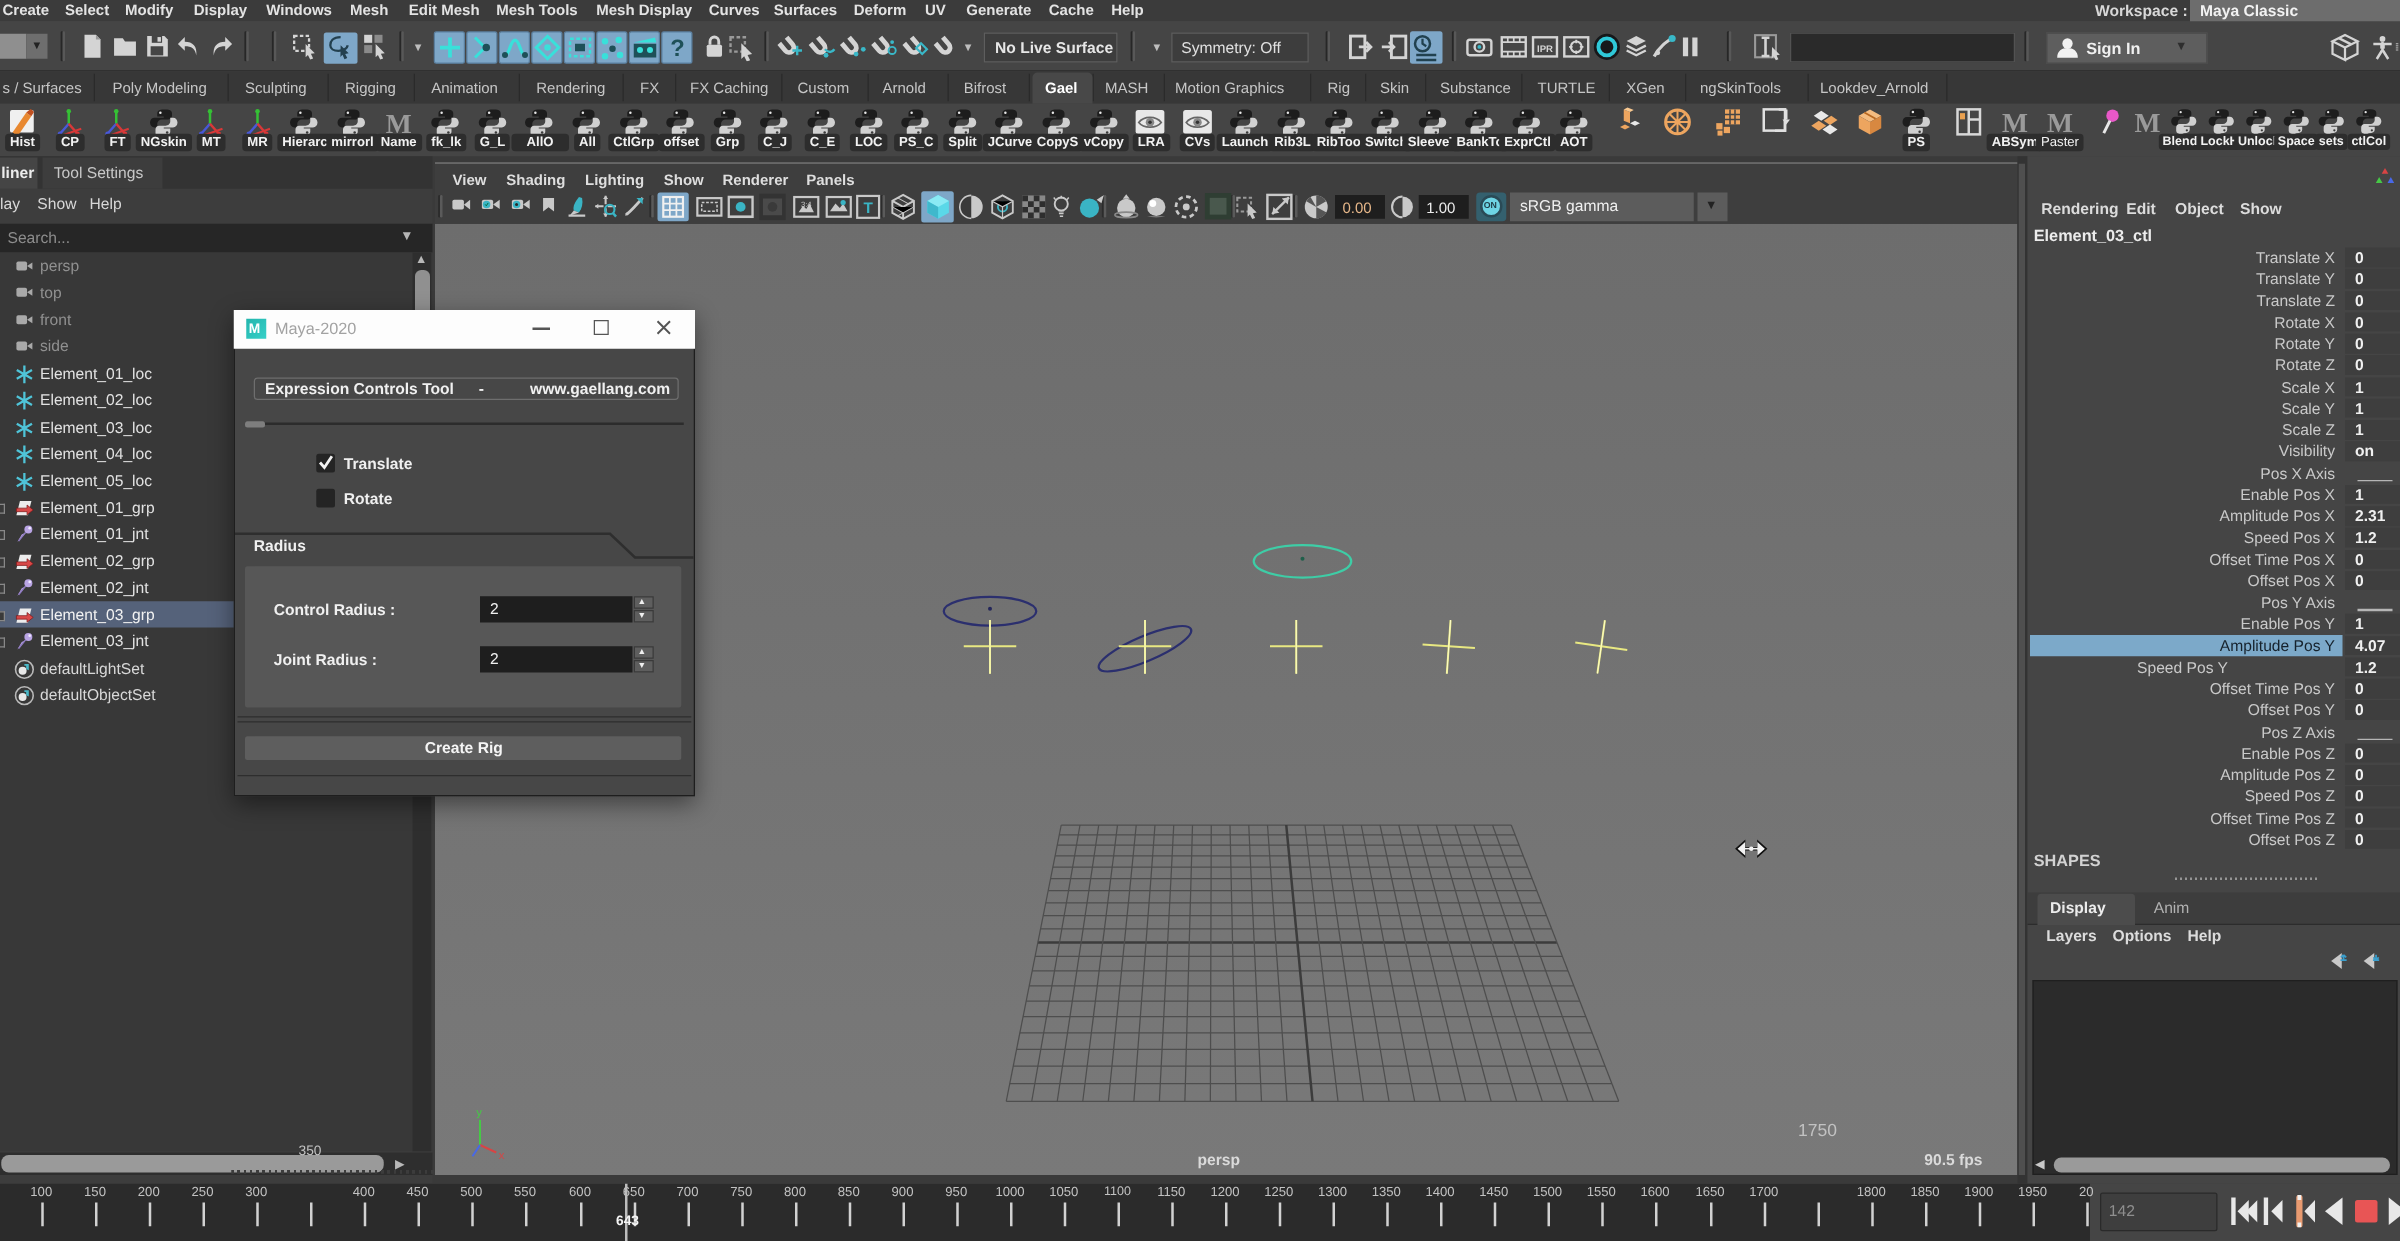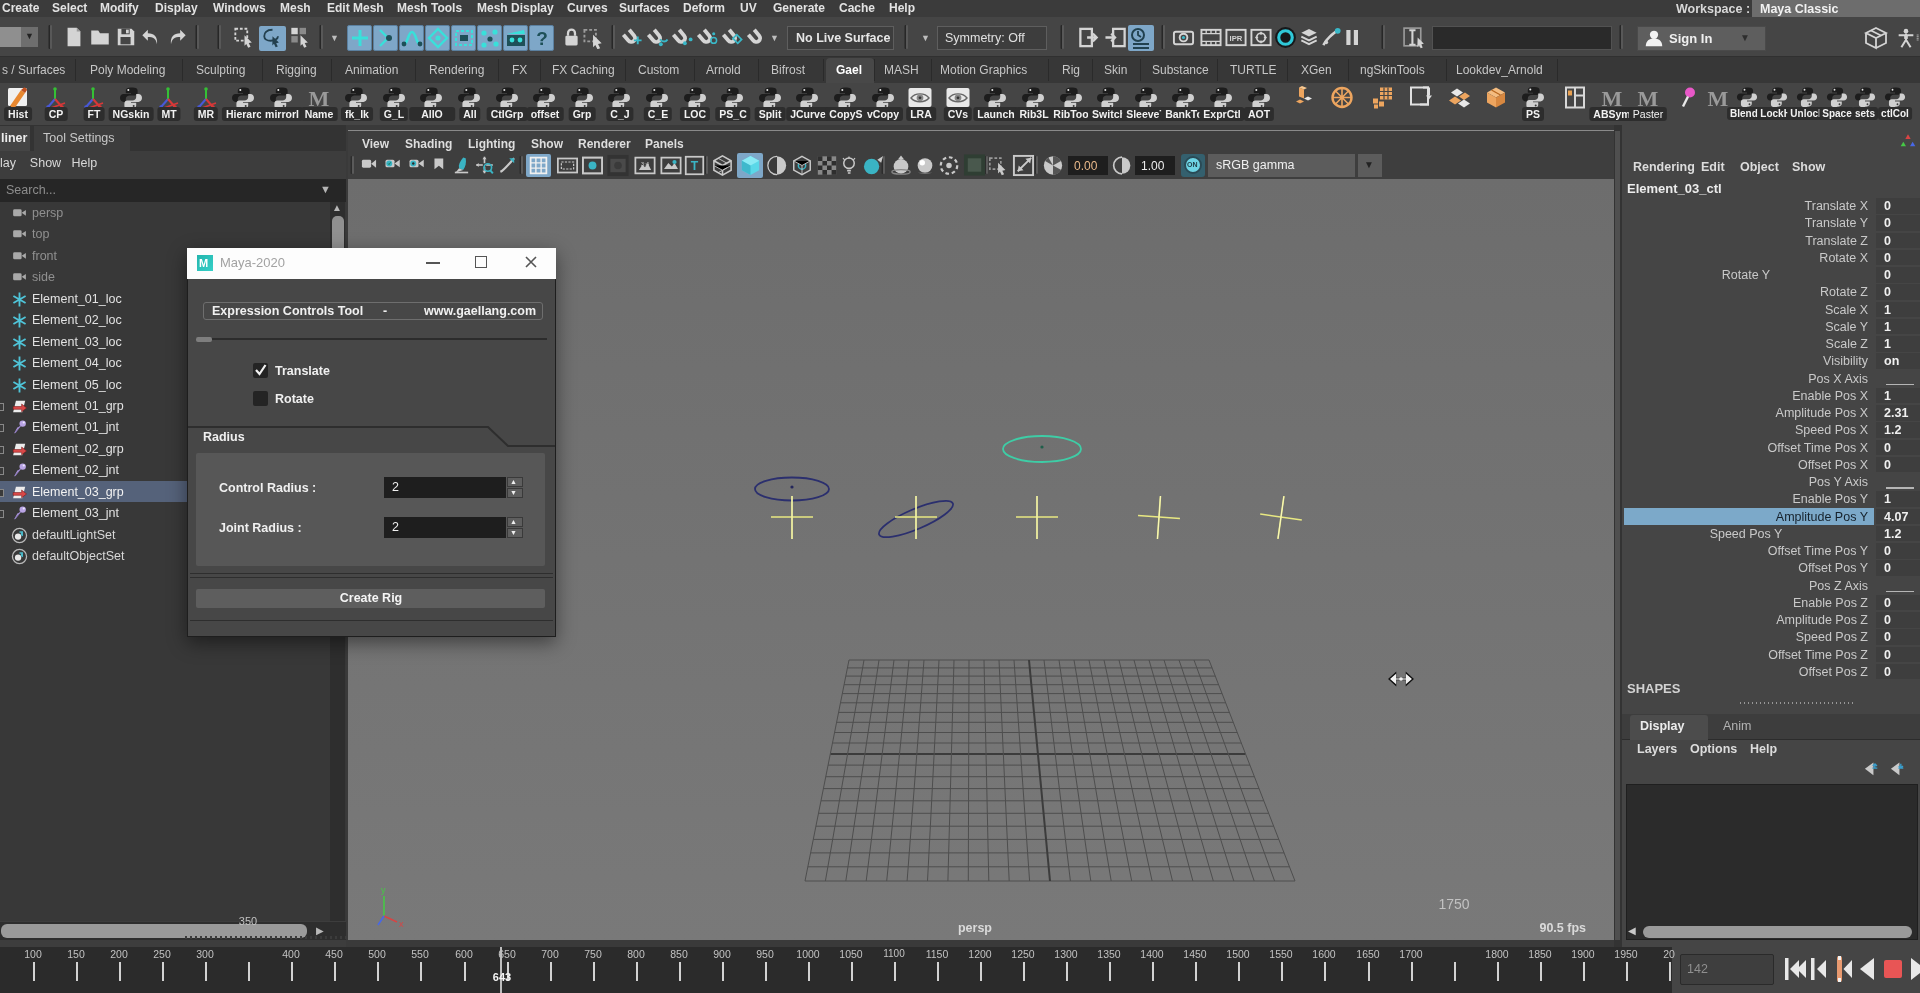--- a/index.html
+++ b/index.html
@@ -1042,21 +1042,21 @@
 <div class="txt" style="left:1884px;top:199.0px;font-size:12.5px;font-weight:700;color:#f0f0f0">0</div>
 <div class="txt" style="left:1624px;top:216.2px;width:244px;text-align:right;font-size:12.5px;color:#c9c9c9">Translate Y</div>
 <div class="abs" style="left:1876px;top:215.2px;width:44px;height:15.5px;background:#3e3e3e"></div>
 <div class="txt" style="left:1884px;top:216.2px;font-size:12.5px;font-weight:700;color:#f0f0f0">0</div>
 <div class="txt" style="left:1624px;top:233.5px;width:244px;text-align:right;font-size:12.5px;color:#c9c9c9">Translate Z</div>
 <div class="abs" style="left:1876px;top:232.5px;width:44px;height:15.5px;background:#3e3e3e"></div>
 <div class="txt" style="left:1884px;top:233.5px;font-size:12.5px;font-weight:700;color:#f0f0f0">0</div>
 <div class="txt" style="left:1624px;top:250.8px;width:244px;text-align:right;font-size:12.5px;color:#c9c9c9">Rotate X</div>
 <div class="abs" style="left:1876px;top:249.8px;width:44px;height:15.5px;background:#3e3e3e"></div>
 <div class="txt" style="left:1884px;top:250.8px;font-size:12.5px;font-weight:700;color:#f0f0f0">0</div>
-<div class="txt" style="left:1624px;top:268.0px;width:244px;text-align:center;font-size:12.5px;color:#c9c9c9">Rotate Y</div>
+<div class="txt" style="left:1624px;top:268.0px;width:244px;text-align:right;font-size:12.5px;color:#c9c9c9">Rotate Y</div>
 <div class="abs" style="left:1876px;top:267.0px;width:44px;height:15.5px;background:#3e3e3e"></div>
 <div class="txt" style="left:1884px;top:268.0px;font-size:12.5px;font-weight:700;color:#f0f0f0">0</div>
 <div class="txt" style="left:1624px;top:285.2px;width:244px;text-align:right;font-size:12.5px;color:#c9c9c9">Rotate Z</div>
 <div class="abs" style="left:1876px;top:284.2px;width:44px;height:15.5px;background:#3e3e3e"></div>
 <div class="txt" style="left:1884px;top:285.2px;font-size:12.5px;font-weight:700;color:#f0f0f0">0</div>
 <div class="txt" style="left:1624px;top:302.5px;width:244px;text-align:right;font-size:12.5px;color:#c9c9c9">Scale X</div>
 <div class="abs" style="left:1876px;top:301.5px;width:44px;height:15.5px;background:#3e3e3e"></div>
 <div class="txt" style="left:1884px;top:302.5px;font-size:12.5px;font-weight:700;color:#f0f0f0">1</div>
 <div class="txt" style="left:1624px;top:319.8px;width:244px;text-align:right;font-size:12.5px;color:#c9c9c9">Scale Y</div>
 <div class="abs" style="left:1876px;top:318.8px;width:44px;height:15.5px;background:#3e3e3e"></div>

